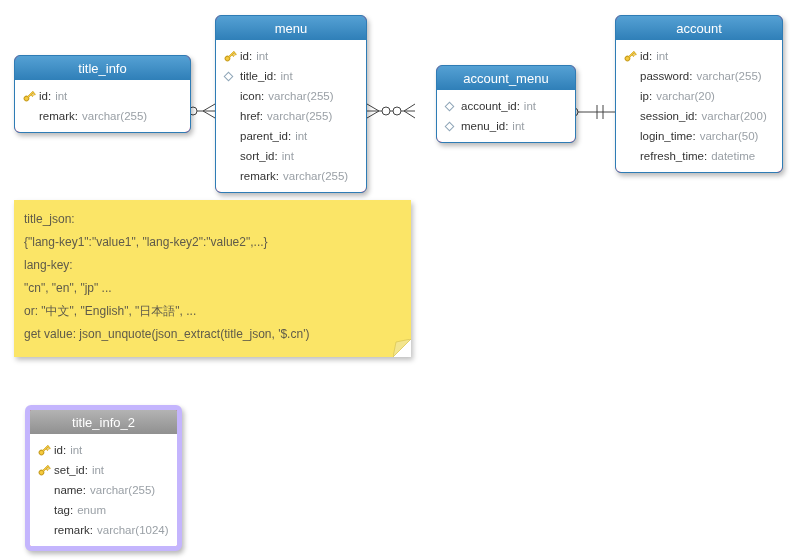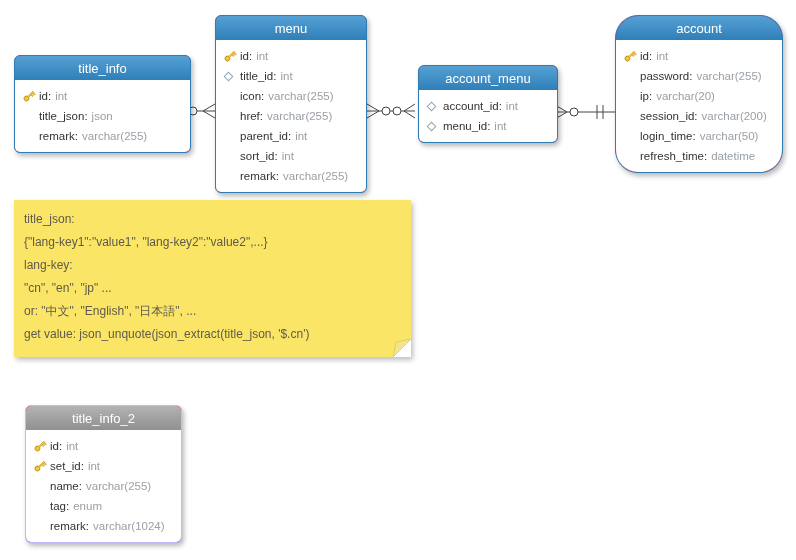--- a/index.html
+++ b/index.html
@@ -13,21 +13,21 @@
   .connectors { position:absolute; left:0; top:0; z-index:1; }
   .table {
     position:absolute;
     z-index:2;
     background:#be185d;
     border-radius:6px;
     overflow:hidden;
     box-shadow:2px 3px 5px rgba(0,0,0,0.28);
   }
   .table.blue { border:1px solid #2e7cb5; }
-  .table.gray { border:1px solid #c4b5fd; }
+  .table.gray { border:5px solid #c4b5fd; }
   .table-header {
     height:26px; line-height:26px;
     text-align:center; color:#ffffff; font-size:13px;
     border-bottom:2px solid #ffffff;
     cursor:default;
   }
   .blue .table-header { background:linear-gradient(180deg,#55a1d4,#2f7fb8); }
   .gray .table-header { background:linear-gradient(180deg,#b3b3b3,#909090); }
   .table-body { padding:4px 0 6px 0; background:#ffffff; }
   .field {
@@ -97,25 +97,20 @@
               <rect x="9" y="7.8" width="1.3" height="2.1" stroke-width="0.6"></rect>
               <rect x="11.5" y="7.8" width="1.3" height="2.5" stroke-width="0.6"></rect>
             </g>
           </svg>
         </span>
       <span class="fname">id</span>
       <span class="ftype">int</span>
     </div>
     <div class="field">
       <span class="icon-slot"></span>
-      <span class="fname">title_json</span>
-      <span class="ftype">json</span>
-    </div>
-    <div class="field">
-      <span class="icon-slot"></span>
       <span class="fname">remark</span>
       <span class="ftype">varchar(255)</span>
     </div>
   </div>
 </div>
 
 <div class="table blue" style="left:215px;top:15px;width:152px;">
   <div class="table-header">menu</div>
   <div class="table-body">
     <div class="field">
@@ -160,41 +155,41 @@
       <span class="ftype">int</span>
     </div>
     <div class="field">
       <span class="icon-slot"></span>
       <span class="fname">remark</span>
       <span class="ftype">varchar(255)</span>
     </div>
   </div>
 </div>
 
-<div class="table blue" style="left:418px;top:65px;width:140px;">
+<div class="table blue" style="left:436px;top:65px;width:140px;">
   <div class="table-header">account_menu</div>
   <div class="table-body">
     <div class="field">
       <span class="icon-slot">
           <span class="diamond"></span>
         </span>
       <span class="fname">account_id</span>
       <span class="ftype">int</span>
     </div>
     <div class="field">
       <span class="icon-slot">
           <span class="diamond"></span>
         </span>
       <span class="fname">menu_id</span>
       <span class="ftype">int</span>
     </div>
   </div>
 </div>
 
-<div class="table blue" style="left:615px;top:15px;width:168px;border-radius:23px;">
+<div class="table blue" style="left:615px;top:15px;width:168px;">
   <div class="table-header">account</div>
   <div class="table-body">
     <div class="field">
       <span class="icon-slot">
           <svg width="14" height="14" viewBox="0 0 14 14">
             <g transform="rotate(-45 7 7)" stroke="#c69b1b" fill="#f6ca3e">
               <circle cx="3.4" cy="7" r="2.3" stroke-width="1"></circle>
               <rect x="5.5" y="6.3" width="7.6" height="1.5" stroke-width="0.6"></rect>
               <rect x="9" y="7.8" width="1.3" height="2.1" stroke-width="0.6"></rect>
               <rect x="11.5" y="7.8" width="1.3" height="2.5" stroke-width="0.6"></rect>

